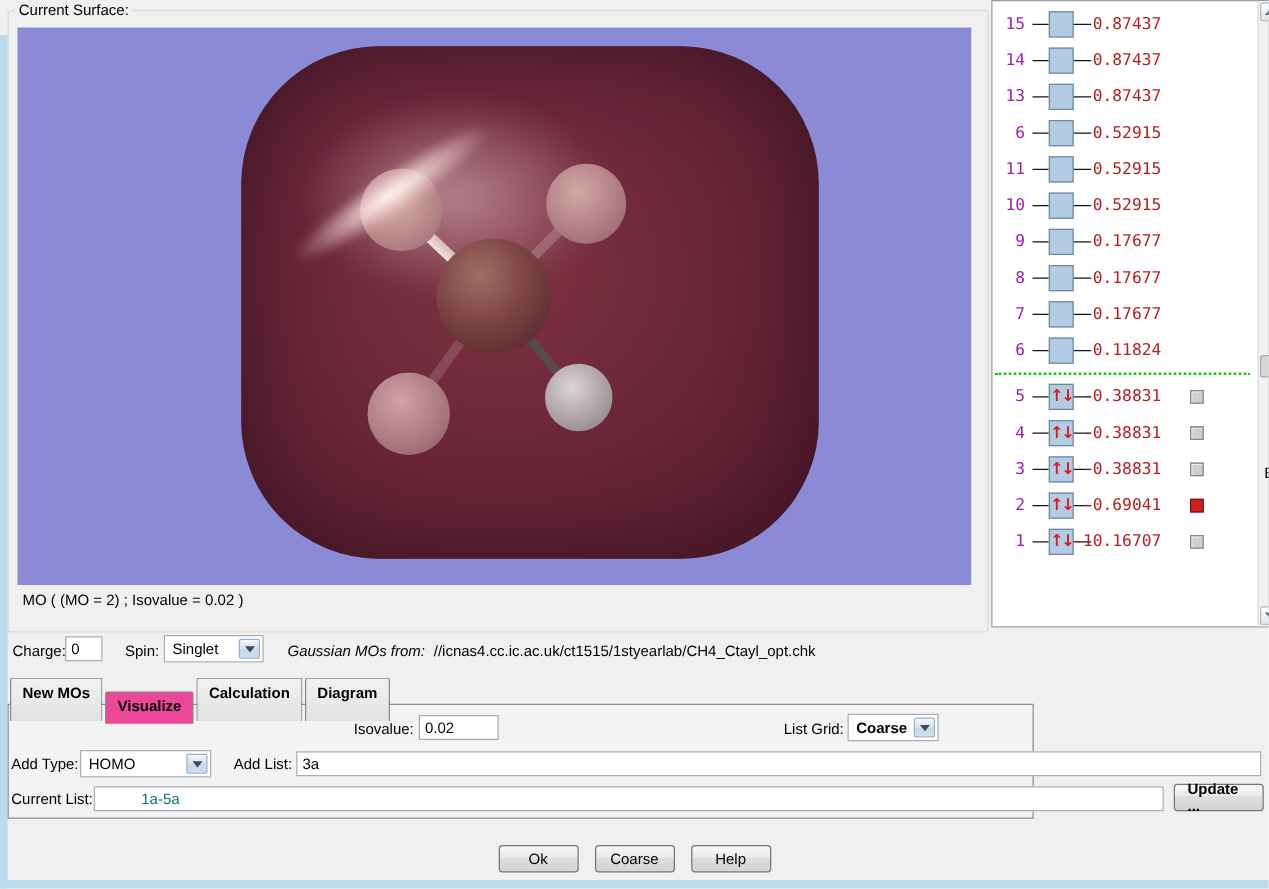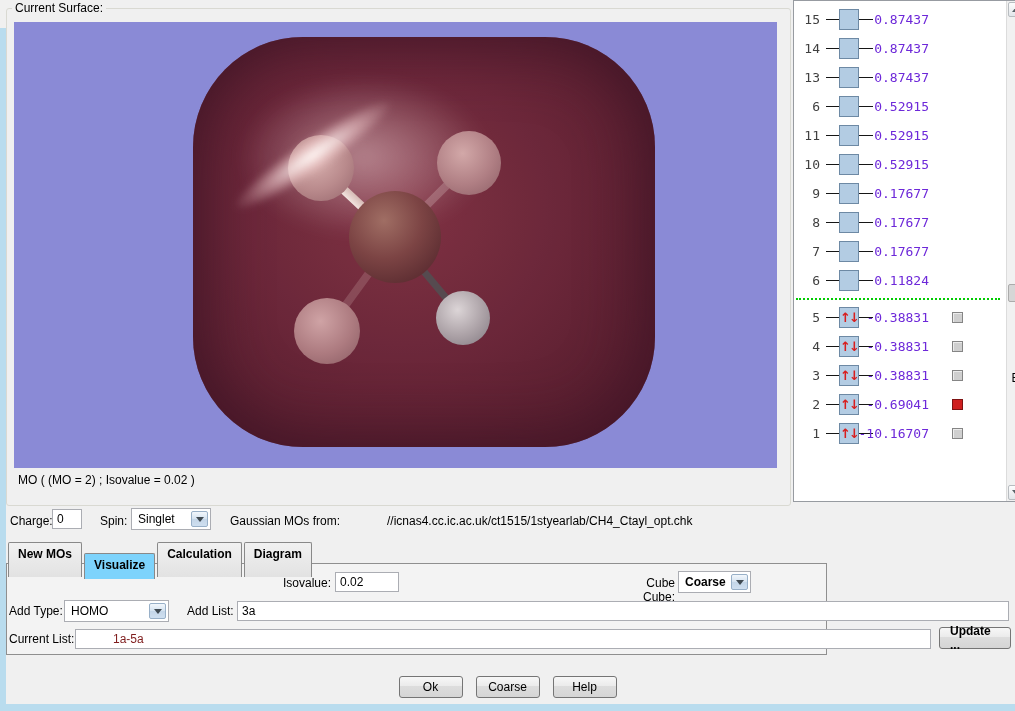--- a/index.html
+++ b/index.html
@@ -42,29 +42,29 @@
     background:radial-gradient(circle at 40% 35%, #dcd5d7 0%, #aba1a6 55%, #817880 100%);}
   .nodal-streak{left:204px; top:116px; width:190px; height:34px; transform:rotate(-34deg); z-index:5; filter:blur(3px);
     background:radial-gradient(closest-side, rgba(255,250,248,.95) 0%, rgba(250,215,215,.5) 55%, rgba(250,215,215,0) 100%);}
   .viz-caption{position:absolute; left:18px; top:473px;}
 
   
   .mo-panel{position:absolute; left:793px; top:0; width:222px; height:502px; background:#fff;
     border:1px solid #979ba1; box-sizing:border-box;}
   .mo-levels{position:absolute; left:0; top:0; width:210px; padding-top:4px;}
   .lv-row{height:29px; display:flex; align-items:center; position:relative;}
-  .lv-num{width:26px; text-align:right; color:#404040;}
+  .lv-num{width:26px; text-align:right; color:#a21caf;}
   .lv-dash{height:0; border-top:1px solid #161616;}
   .lv-dash-l{width:13px; margin-left:6px;}
   .lv-dash-r{width:14px;}
   .lv-box{width:20px; height:21px; box-sizing:border-box; background:#b3cce3; border:1px solid #6d89a4;
     display:flex; align-items:center; justify-content:center; cursor:pointer; letter-spacing:-2px;}
   .lv-box .arr{color:#d81f1f; font-family:"DejaVu Sans",sans-serif; font-weight:bold; font-size:13px; line-height:1;}
   .lv-energy{width:56px; display:flex; justify-content:flex-end;}
-  .lv-energy-text{flex:0 0 auto; color:#6d28d9; white-space:pre;}
+  .lv-energy-text{flex:0 0 auto; color:#b91c1c; white-space:pre;}
   .lv-check{position:absolute; left:158px; top:9px; width:11px; height:11px; box-sizing:border-box;
     border:1px solid #858585; background:#cfcfcf; box-shadow:inset 1px 1px 0 #ececec; cursor:pointer;}
   .lv-check.checked{background:#cf1f1f; border-color:#7e1212; box-shadow:none;}
   .homo-lumo-divider{border-top:2px dotted #00cc00; margin:3px 4px 3px 2px; height:0;}
   .mo-scroll{position:absolute; left:212px; top:0; width:17px; height:100%; background:#f1f1f1; border-left:1px solid #dcdcdc;}
   .scroll-btn{position:absolute; left:1px; width:15px; height:15px; box-sizing:border-box;
     background:linear-gradient(#fdfdfd,#e2e6ea); border:1px solid #b8bcc0; border-radius:2px;
     display:flex; align-items:center; justify-content:center; cursor:pointer;}
   .scroll-btn.up{top:1px;} .scroll-btn.down{bottom:1px;}
   .tri-up{width:0;height:0;border-left:4px solid transparent;border-right:4px solid transparent;border-bottom:5px solid #5a6268;}
@@ -82,32 +82,32 @@
   .combo-value{flex:1; padding:0 6px; white-space:nowrap; overflow:hidden;}
   .combo-btn{width:17px; align-self:stretch; margin:2px; box-sizing:border-box; border:1px solid #98b0c8; border-radius:2px;
     background:linear-gradient(#f2f7fc,#d4e2f0 50%,#c4d6e8 51%,#cfdff0);
     display:flex; align-items:center; justify-content:center; cursor:pointer;}
   .tri-dn-sm{width:0;height:0;border-left:4px solid transparent;border-right:4px solid transparent;border-top:5px solid #404a52;}
 
   
   .tabbar{position:absolute; left:8px; top:542px; display:flex; align-items:flex-end; z-index:3;}
   .tab{padding:4px 9px 16px; border:1px solid #898989; border-bottom:none; border-radius:2px 2px 0 0;
     background:linear-gradient(#f1f1f1,#e2e2e2); margin-right:2px; cursor:pointer;font-weight:bold;}
-  .tab.active{background:#7dd3fc; padding-bottom:7px; margin-bottom:-2px; position:relative; z-index:4;}
+  .tab.active{background:#ec4899; padding-bottom:7px; margin-bottom:-2px; position:relative; z-index:4;}
   .tabpanel{position:absolute; left:6px; top:563px; width:821px; height:92px; box-sizing:border-box;
     border:1px solid #8f8f8f; background:#f3f3f3; z-index:2;}
   .tp-label{position:absolute;}
 
   
   .btn{height:22px; box-sizing:border-box; border:1px solid #757575; border-radius:3px;
     background:linear-gradient(#f7f7f7,#ebebeb 45%,#dddddd 46%,#d5d5d5);
     display:flex; align-items:center; justify-content:center; padding:0 10px; cursor:pointer;}
   .footer{position:absolute; left:0; top:676px; width:1015px; display:flex; justify-content:center; gap:13px;}
   .footer .btn{min-width:64px;}
-  .gray-text{color:#7f1d1d;padding-left:37px;}
+  .gray-text{color:#0f766e;padding-left:37px;}
 </style>
 </head>
 <body>
 
 <div id="app">
 
   <div class="edge-left"></div>
   <div class="edge-bottom"></div>
 
   <div class="groupbox"></div>
@@ -302,34 +302,34 @@
 
   <span class="abs" style="left:10px; top:514px;">Charge:</span>
   <input class="text-input" style="left: 52px; top: 509px; width: 30px;" value="0">
   <span class="abs" style="left:100px; top:514px;">Spin:</span>
   <div class="combo" style="left:131px; top:508px; width:80px;">
     <span class="combo-value">Singlet</span>
     <span class="combo-btn">
         <span class="tri-dn-sm"></span>
       </span>
   </div>
-  <span class="abs" style="left:230px; top:514px;">Gaussian MOs from:</span>
-  <span class="abs" style="left:347px; top:514px;margin-left:40px;">//icnas4.cc.ic.ac.uk/ct1515/1styearlab/CH4_Ctayl_opt.chk</span>
+  <span class="abs" style="left:230px; top:514px;font-style:italic;">Gaussian MOs from:</span>
+  <span class="abs" style="left:347px; top:514px;">//icnas4.cc.ic.ac.uk/ct1515/1styearlab/CH4_Ctayl_opt.chk</span>
 
   <div class="tabbar">
     <div class="tab">New MOs</div>
     <div class="tab active">Visualize</div>
     <div class="tab">Calculation</div>
     <div class="tab">Diagram</div>
   </div>
 
   <div class="tabpanel">
     <span class="tp-label" style="left:270px; top:12px; width:54px; text-align:right;">Isovalue:</span>
     <input class="text-input" style="left: 328px; top: 8px; width: 64px;" value="0.02">
-    <span class="tp-label" style="left:606px; top:12px; width:62px; text-align:right;">Cube Cube:</span>
+    <span class="tp-label" style="left:606px; top:12px; width:62px; text-align:right;">List Grid:</span>
     <div class="combo" style="left:671px; top:7px; width:73px;font-weight:bold;">
       <span class="combo-value">Coarse</span>
       <span class="combo-btn">
           <span class="tri-dn-sm"></span>
         </span>
     </div>
 
     <span class="tp-label" style="left:2px; top:40px;">Add Type:</span>
     <div class="combo" style="left:57px; top:36px; width:105px;">
       <span class="combo-value">HOMO</span>

